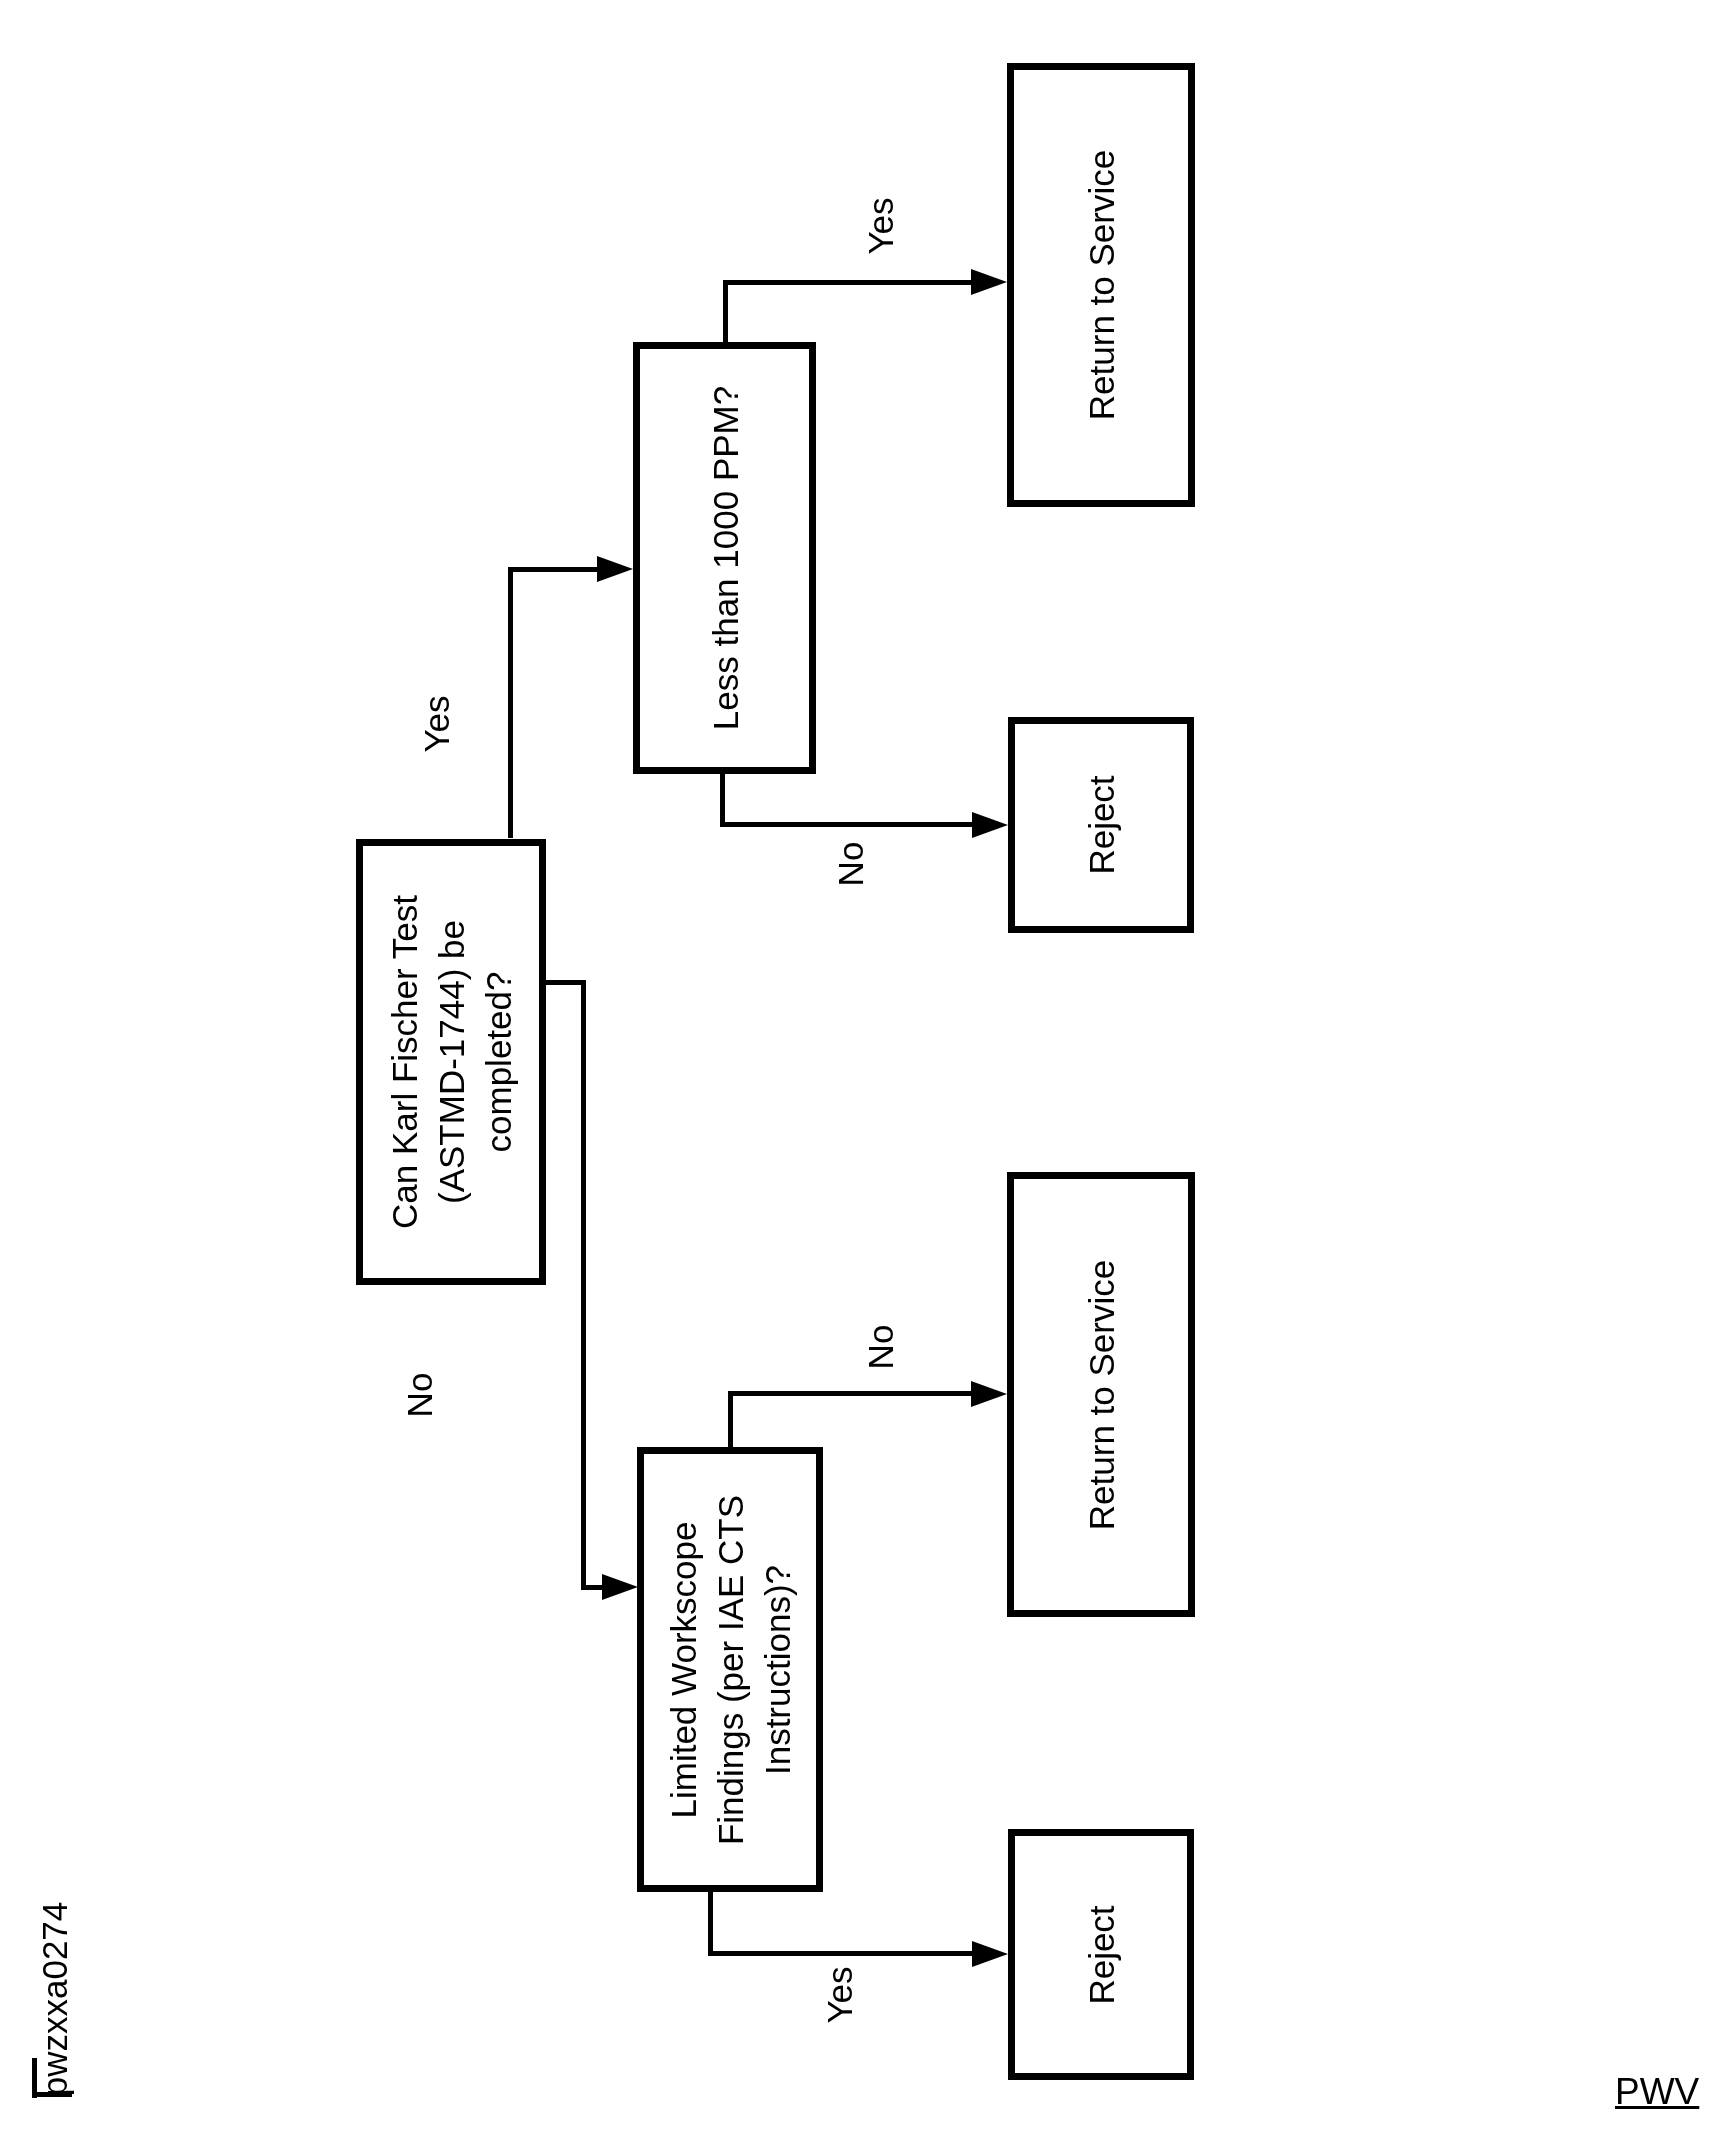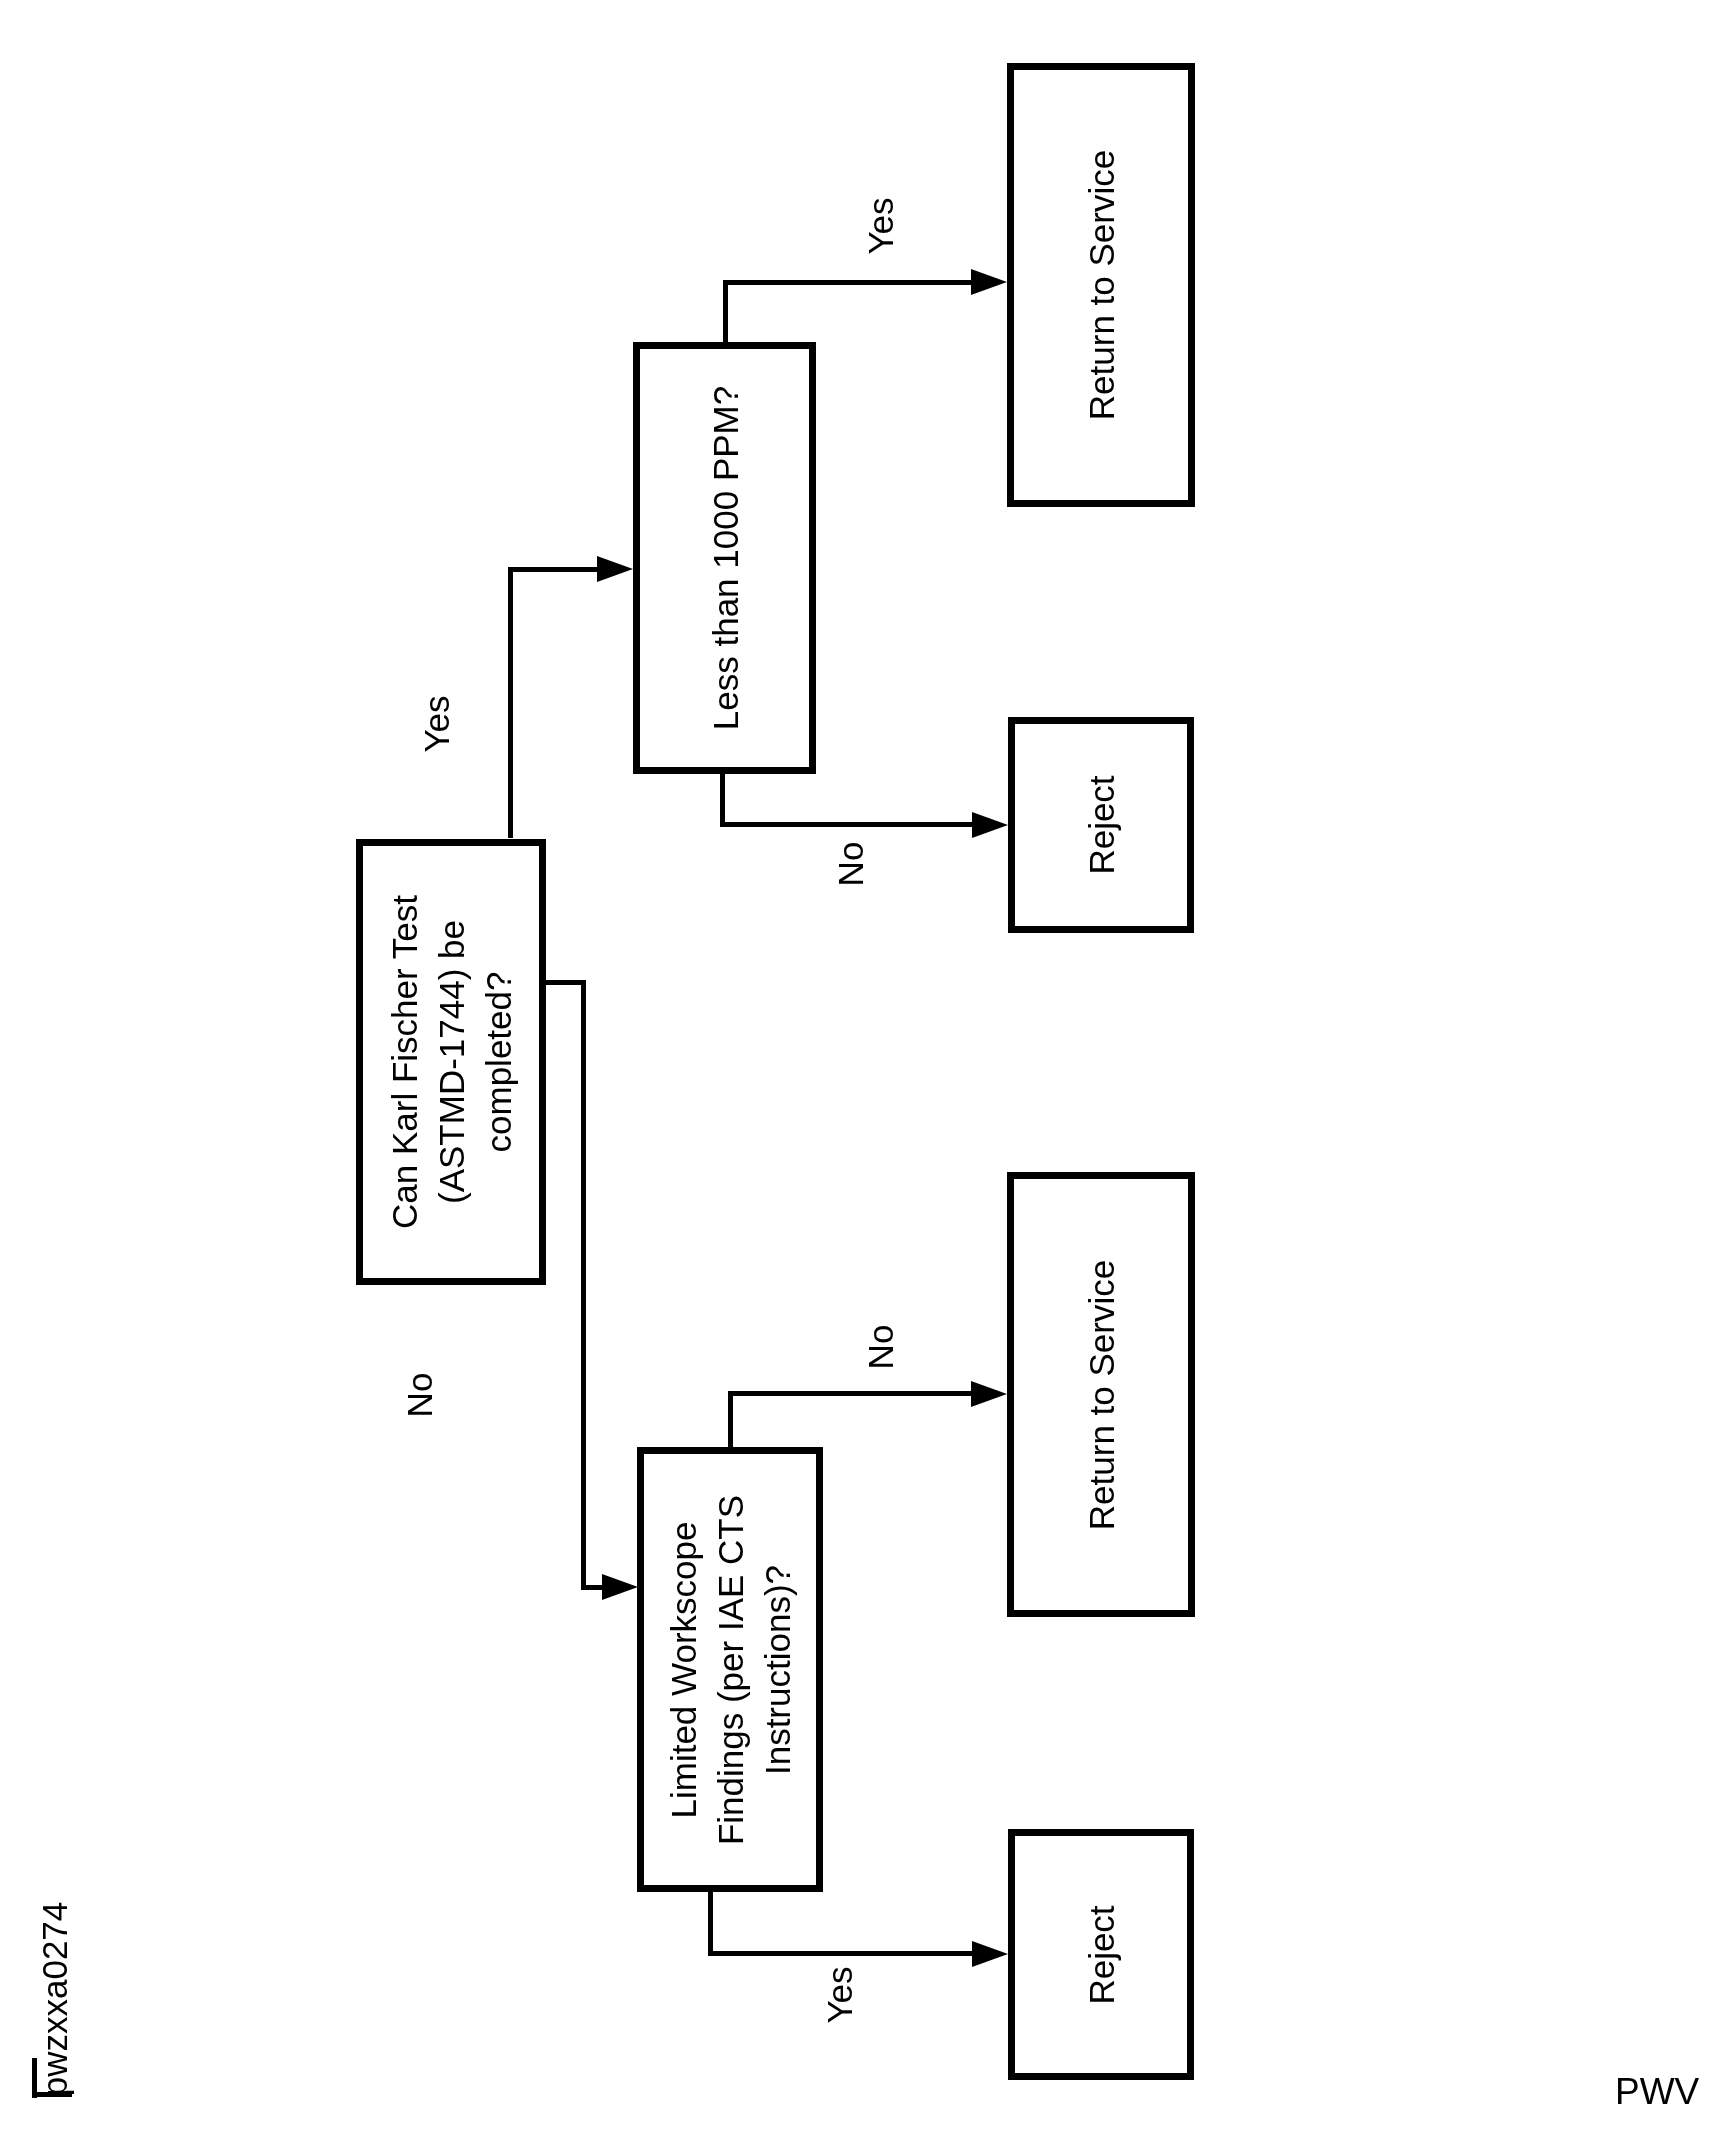--- a/index.html
+++ b/index.html
@@ -66,20 +66,21 @@
     position: absolute;
     transform: translate(-50%, -50%) rotate(-90deg);
     font-size: 35px;
     white-space: nowrap;
   }
   
   .page-code {
     position: absolute;
     font-size: 37px;
     white-space: nowrap;
+    text-decoration: underline;
   }
 </style>
 </head>
 <body>
 
 <div class="stage">
 
   <div class="node" style="left:356px; top:839px; width:190px; height:446px;">
     <div class="vtext" style="width:418px;">Can Karl Fischer Test
 (ASTMD-1744) be

